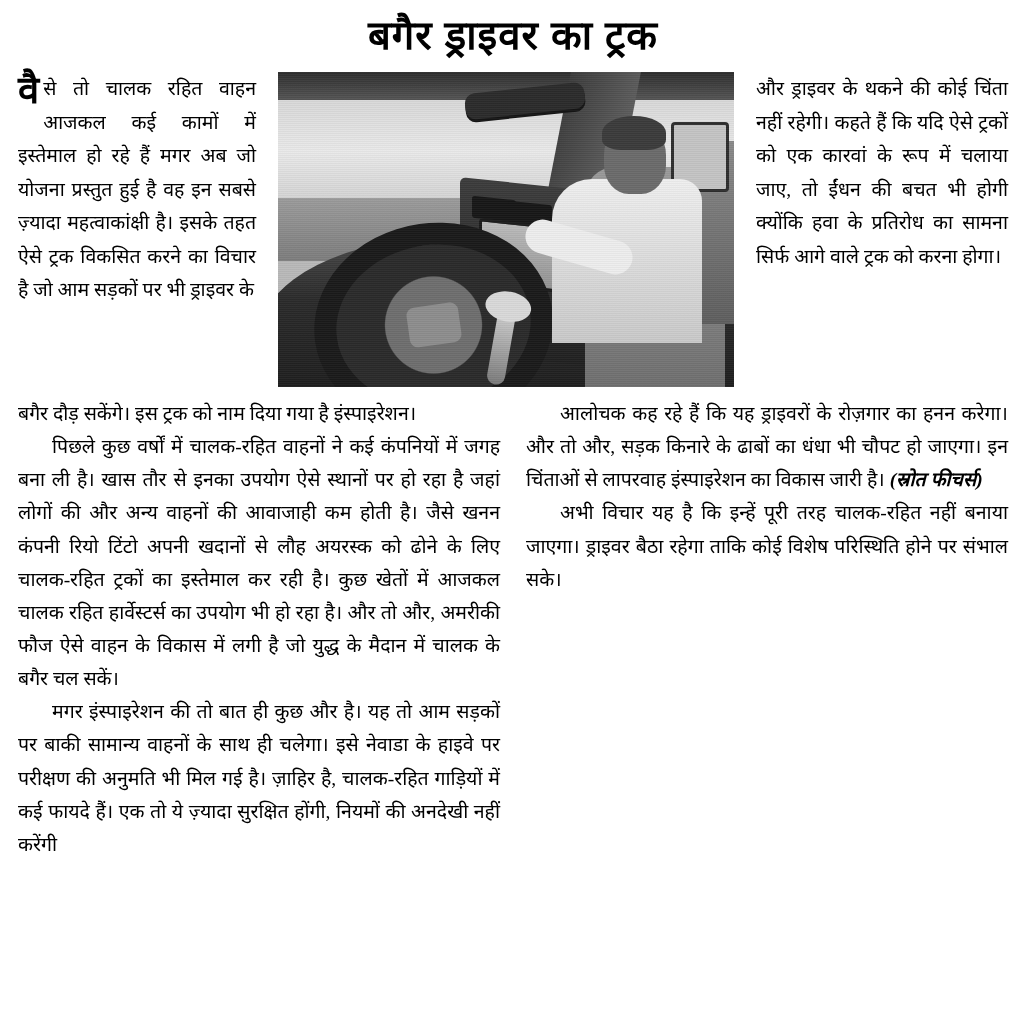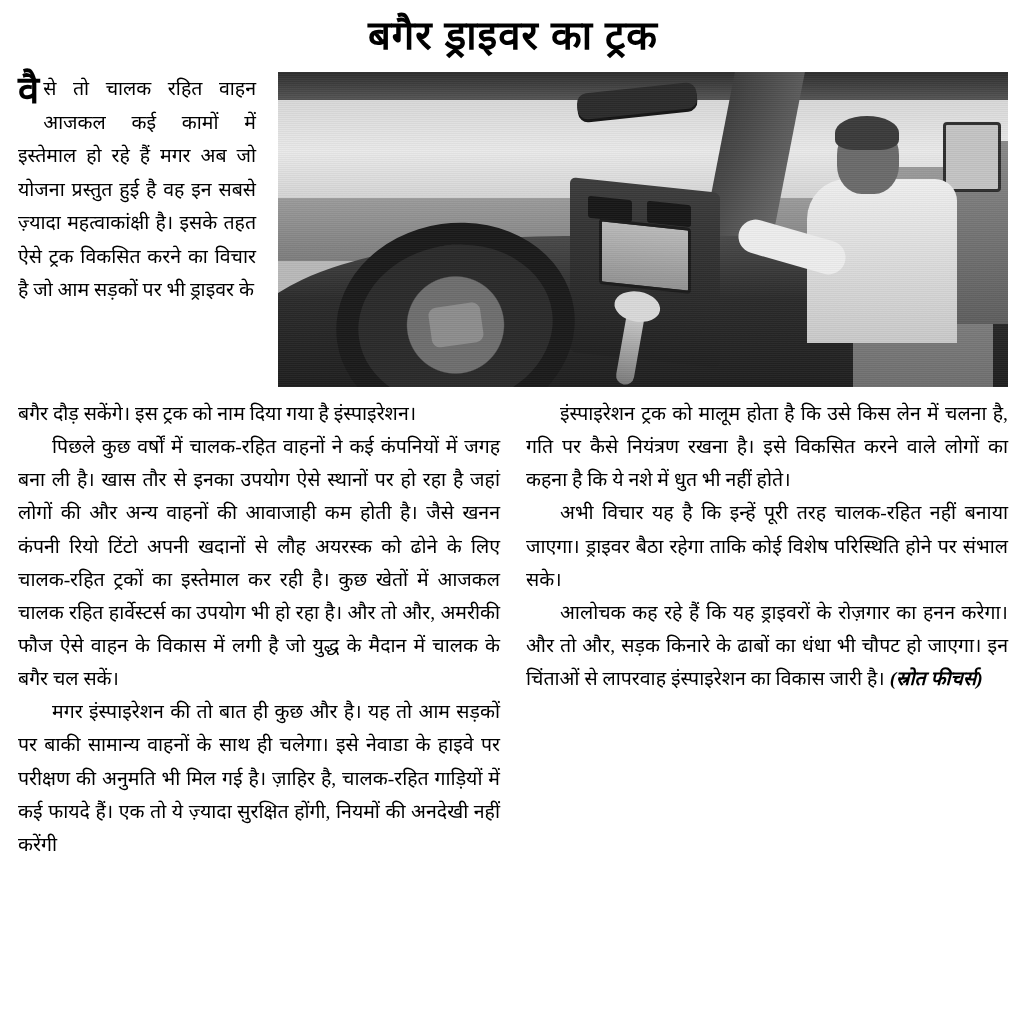--- a/index.html
+++ b/index.html
@@ -235,33 +235,35 @@
           <div class="fig-door"></div>
           <div class="fig-sidewin"></div>
           <div class="fig-person-body"></div>
           <div class="fig-person-arm"></div>
           <div class="fig-person-head"></div>
           <div class="fig-person-hair"></div>
           <div class="fig-grain"></div>
         </div>
       </div>
 
+      <div class="col col-right">
+        <p>और ड्राइवर के थकने की कोई चिंता नहीं रहेगी। कहते हैं कि यदि ऐसे ट्रकों को एक कारवां के रूप में चलाया जाए, तो ईंधन की बचत भी होगी क्योंकि हवा के प्रतिरोध का सामना सिर्फ आगे वाले ट्रक को करना होगा।</p>
+      </div>
 
     </div>
 
     <div class="lower">
 
       <div class="col mid-text-block">
         <p class="tight">बगैर दौड़ सकेंगे। इस ट्रक को नाम दिया गया है इंस्पाइरेशन।</p>
         <p class="tight indent">पिछले कुछ वर्षों में चालक-रहित वाहनों ने कई कंपनियों में जगह बना ली है। खास तौर से इनका उपयोग ऐसे स्थानों पर हो रहा है जहां लोगों की और अन्य वाहनों की आवाजाही कम होती है। जैसे खनन कंपनी रियो टिंटो अपनी खदानों से लौह अयरस्क को ढोने के लिए चालक-रहित ट्रकों का इस्तेमाल कर रही है। कुछ खेतों में आजकल चालक रहित हार्वेस्टर्स का उपयोग भी हो रहा है। और तो और, अमरीकी फौज ऐसे वाहन के विकास में लगी है जो युद्ध के मैदान में चालक के बगैर चल सकें।</p>
         <p class="tight indent">मगर इंस्पाइरेशन की तो बात ही कुछ और है। यह तो आम सड़कों पर बाकी सामान्य वाहनों के साथ ही चलेगा। इसे नेवाडा के हाइवे पर परीक्षण की अनुमति भी मिल गई है। ज़ाहिर है, चालक-रहित गाड़ियों में कई फायदे हैं। एक तो ये ज़्यादा सुरक्षित होंगी, नियमों की अनदेखी नहीं करेंगी</p>
       </div>
 
       <div class="col mid-text-block">
-        <p class="tight indent">इंस्पाइरेशन ट्रक को मालूम होता है कि उसे किस लेन में चलना है, गति पर कैसे नियंत्रण रखना है। इसे विकसित करने वाले लोगों का कहना है कि ये नशे में धुत भी नहीं होते।</p>
+        <p class="tight indent"><span>आलोचक कह रहे हैं कि यह ड्राइवरों के रोज़गार का हनन करेगा। और तो और, सड़क किनारे के ढाबों का धंधा भी चौपट हो जाएगा। इन चिंताओं से लापरवाह इंस्पाइरेशन का विकास जारी है। </span><span class="source">(स्रोत फीचर्स)</span></p>
         <p class="tight indent">अभी विचार यह है कि इन्हें पूरी तरह चालक-रहित नहीं बनाया जाएगा। ड्राइवर बैठा रहेगा ताकि कोई विशेष परिस्थिति होने पर संभाल सके।</p>
-        <p class="tight indent"><span>आलोचक कह रहे हैं कि यह ड्राइवरों के रोज़गार का हनन करेगा। और तो और, सड़क किनारे के ढाबों का धंधा भी चौपट हो जाएगा। इन चिंताओं से लापरवाह इंस्पाइरेशन का विकास जारी है। </span><span class="source">(स्रोत फीचर्स)</span></p>
       </div>
 
     </div>
 
   </div>
 </div>
 
 </body></html>

